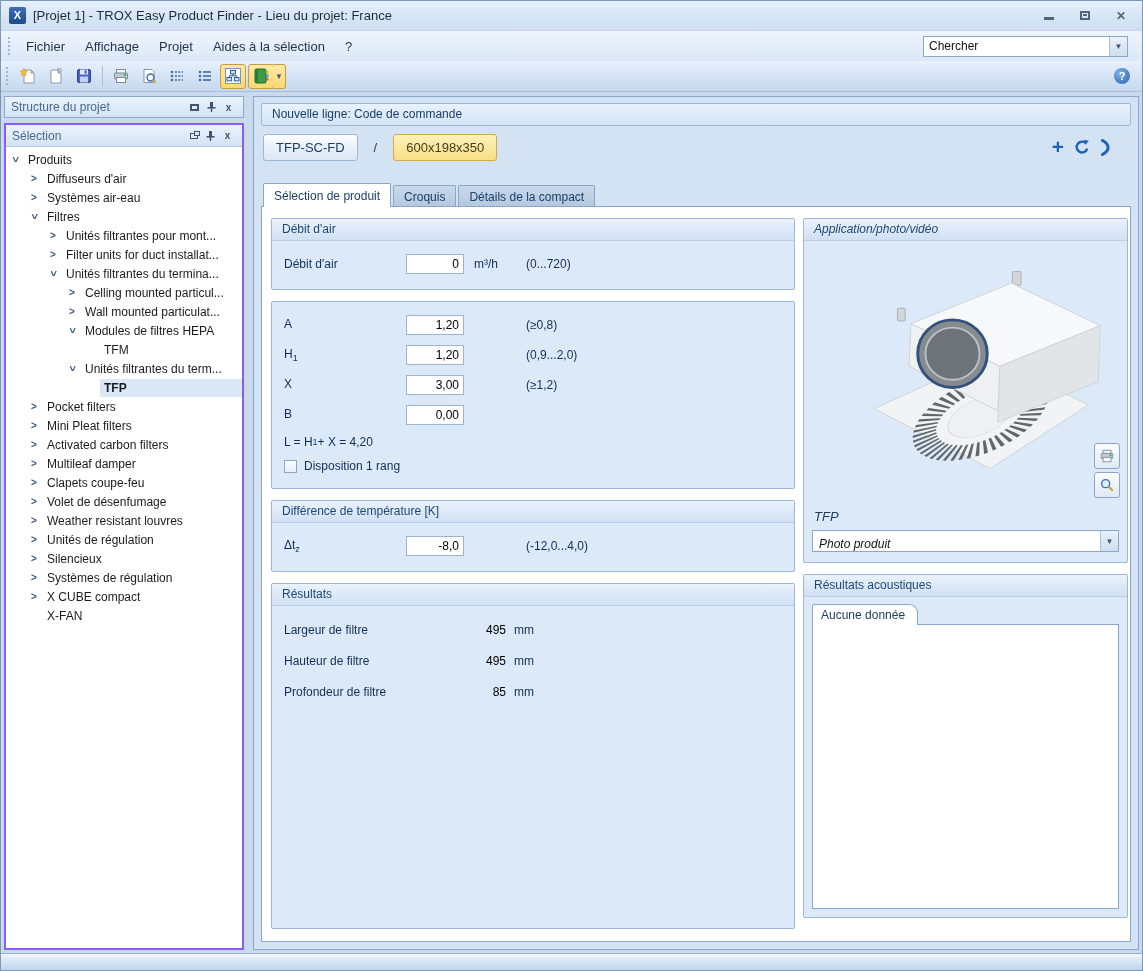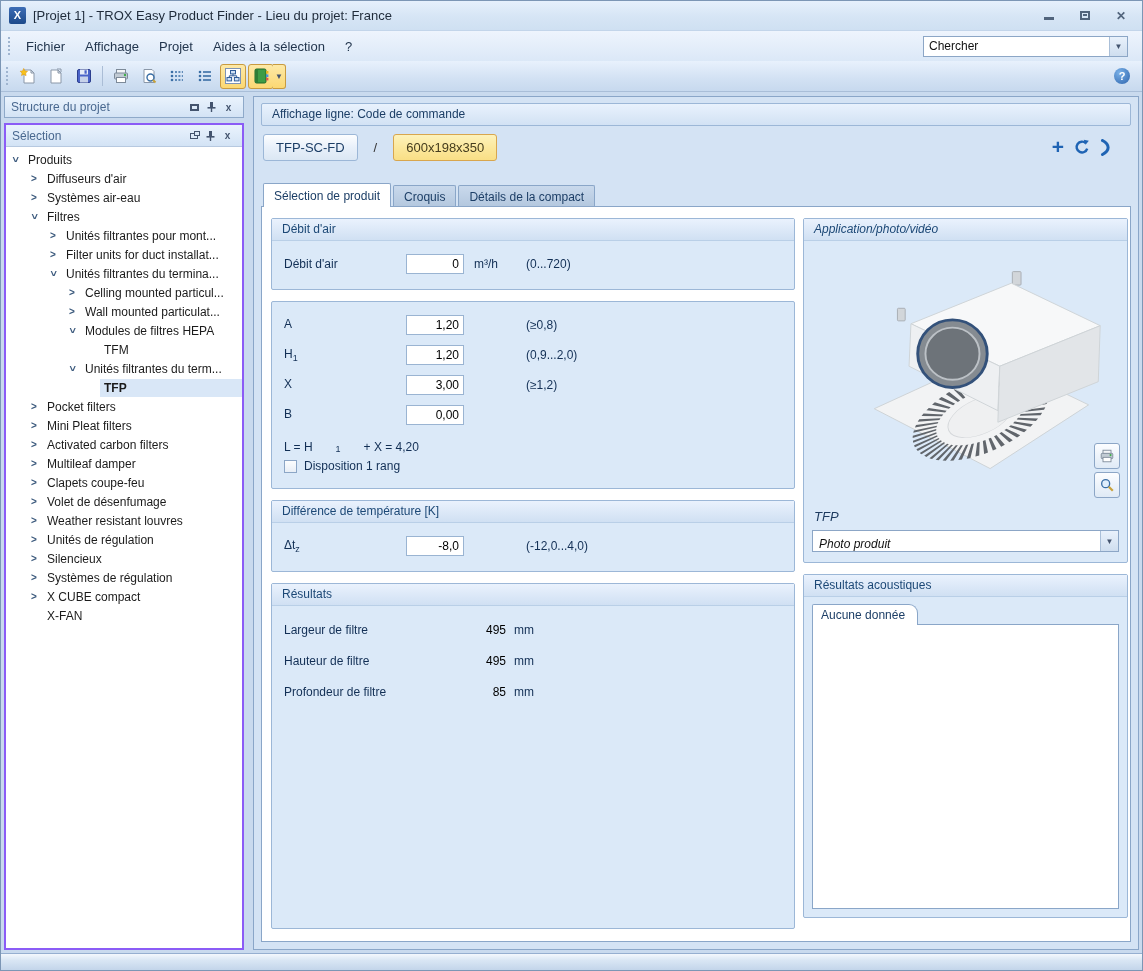--- a/index.html
+++ b/index.html
@@ -115,21 +115,21 @@
   .group-h{ height:22px; flex:0 0 22px; line-height:21px; padding:0 10px; font-size:12px; color:#1c4876;
     background:linear-gradient(#eaf2fd,#d0e0f3); border-bottom:1px solid #b9cfe7; }
   .group-body{ padding:8px 12px 10px 12px; }
   .frow{ display:grid; grid-template-columns:122px 62px 58px auto; align-items:center; height:30px; }
   .frow .flabel{ font-size:12px; color:#122f55; }
   .frow input{ width:58px; height:20px; border:1px solid #9ab4d2; background:#fff; font-size:12px;
     text-align:right; padding:1px 4px; font-family:"Liberation Sans",sans-serif; color:#000;}
   .frow .funit{ font-size:12px; color:#122f55; padding-left:6px;}
   .frow .fhint{ font-size:12px; color:#122f55; }
   sub{ font-size:9px; }
-  .formula{ font-size:12px; color:#122f55; height:24px; display:flex; align-items:flex-end;gap:23px; }
+  .formula{ font-size:12px; color:#122f55; height:24px; display:flex; align-items:center; }
   .chk-row{ display:flex; align-items:center; height:24px; }
   .checkbox{ width:13px; height:13px; border:1px solid #8ca6c6; background:linear-gradient(#fcfdfe,#e8eef6);
     margin-right:7px; }
   .chk-label{ font-size:12px; color:#122f55; }
   
   .rrow{ display:grid; grid-template-columns:160px 62px auto; align-items:center; height:31px;}
   .rrow .rlabel{ font-size:12px; color:#122f55; }
   .rrow .rval{ font-size:12px; color:#000; text-align:right; }
   .rrow .runit{ font-size:12px; color:#122f55; padding-left:8px;}
   .grow{ flex:1; margin-bottom:0; }
@@ -475,21 +475,21 @@
               <span class="indent" style="width: 19px;"></span>
               <span class="arrow hidden">&gt;</span>
               <span class="lbl">X-FAN</span>
             </div>
 
         </div>
       </div>
     </div>
 
     <div class="main">
-      <div class="order-band">Affichage ligne: Code de commande</div>
+      <div class="order-band">Nouvelle ligne: Code de commande</div>
 
       <div class="code-row">
         <div class="code-btn code-series">TFP-SC-FD</div>
         <div class="code-sep">/</div>
         <div class="code-btn code-size">600x198x350</div>
         <div class="code-actions">
           <div class="act act-plus">+</div>
           <div class="act">
             <svg width="16" height="16" viewBox="0 0 16 16">
               <path d="M13.2 9.6 A5.4 5.4 0 1 1 11.8 4.2" fill="none" stroke="#1f64b4" stroke-width="2.4"></path>

